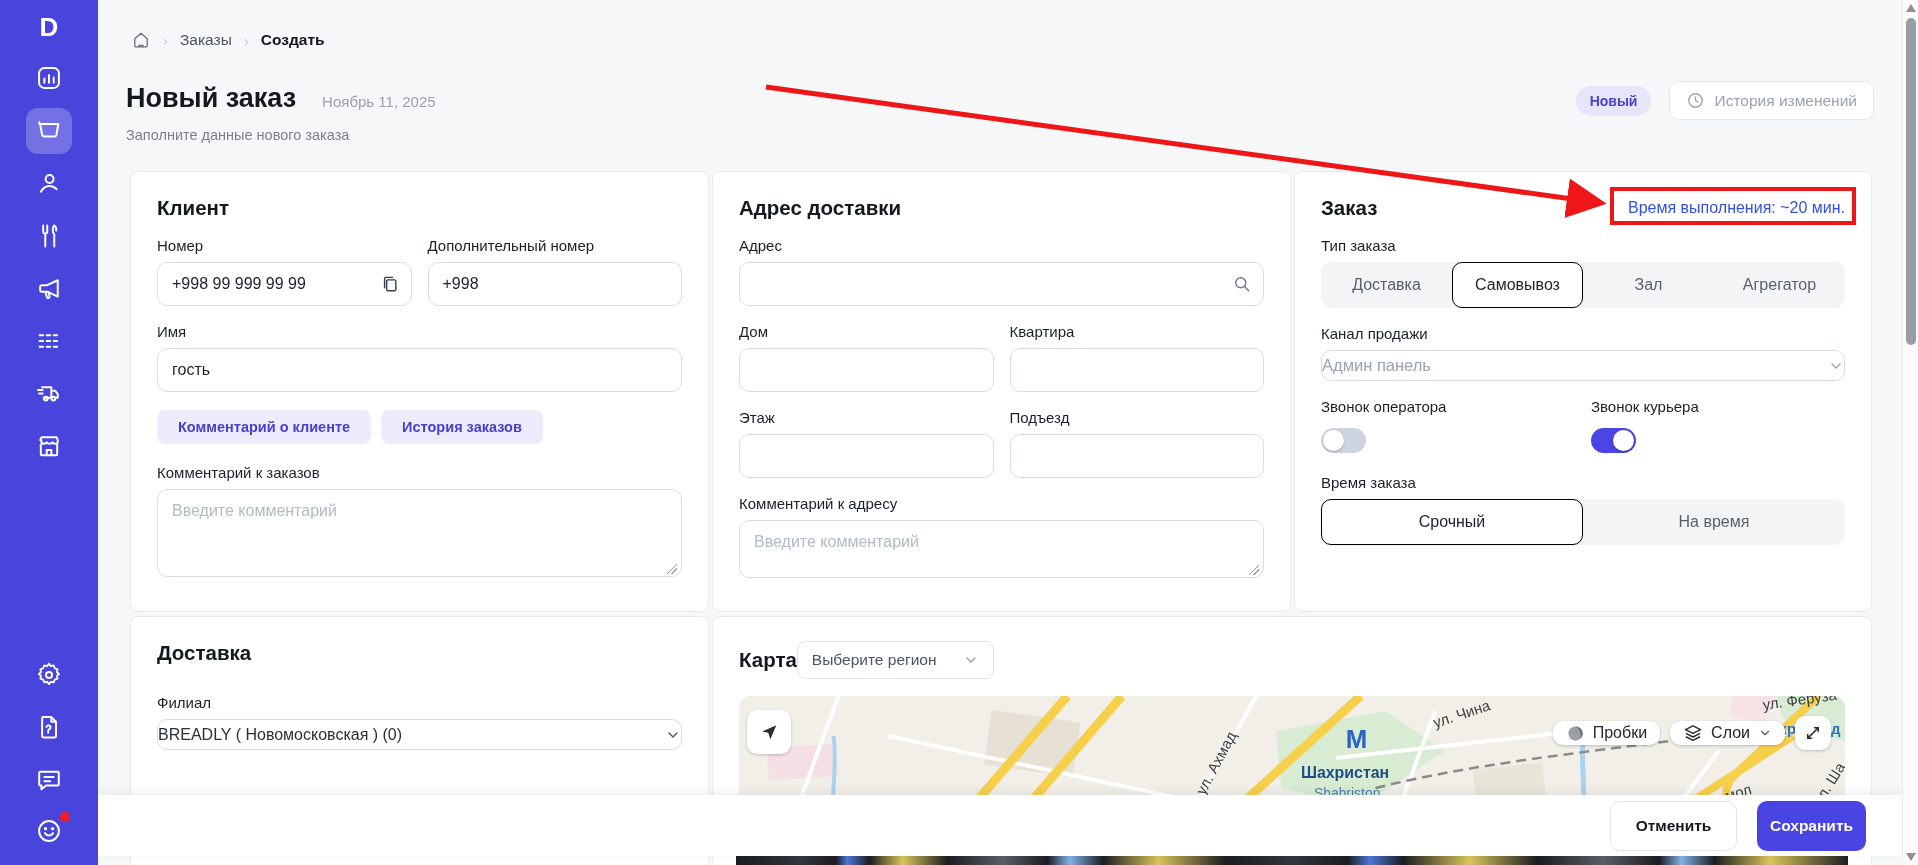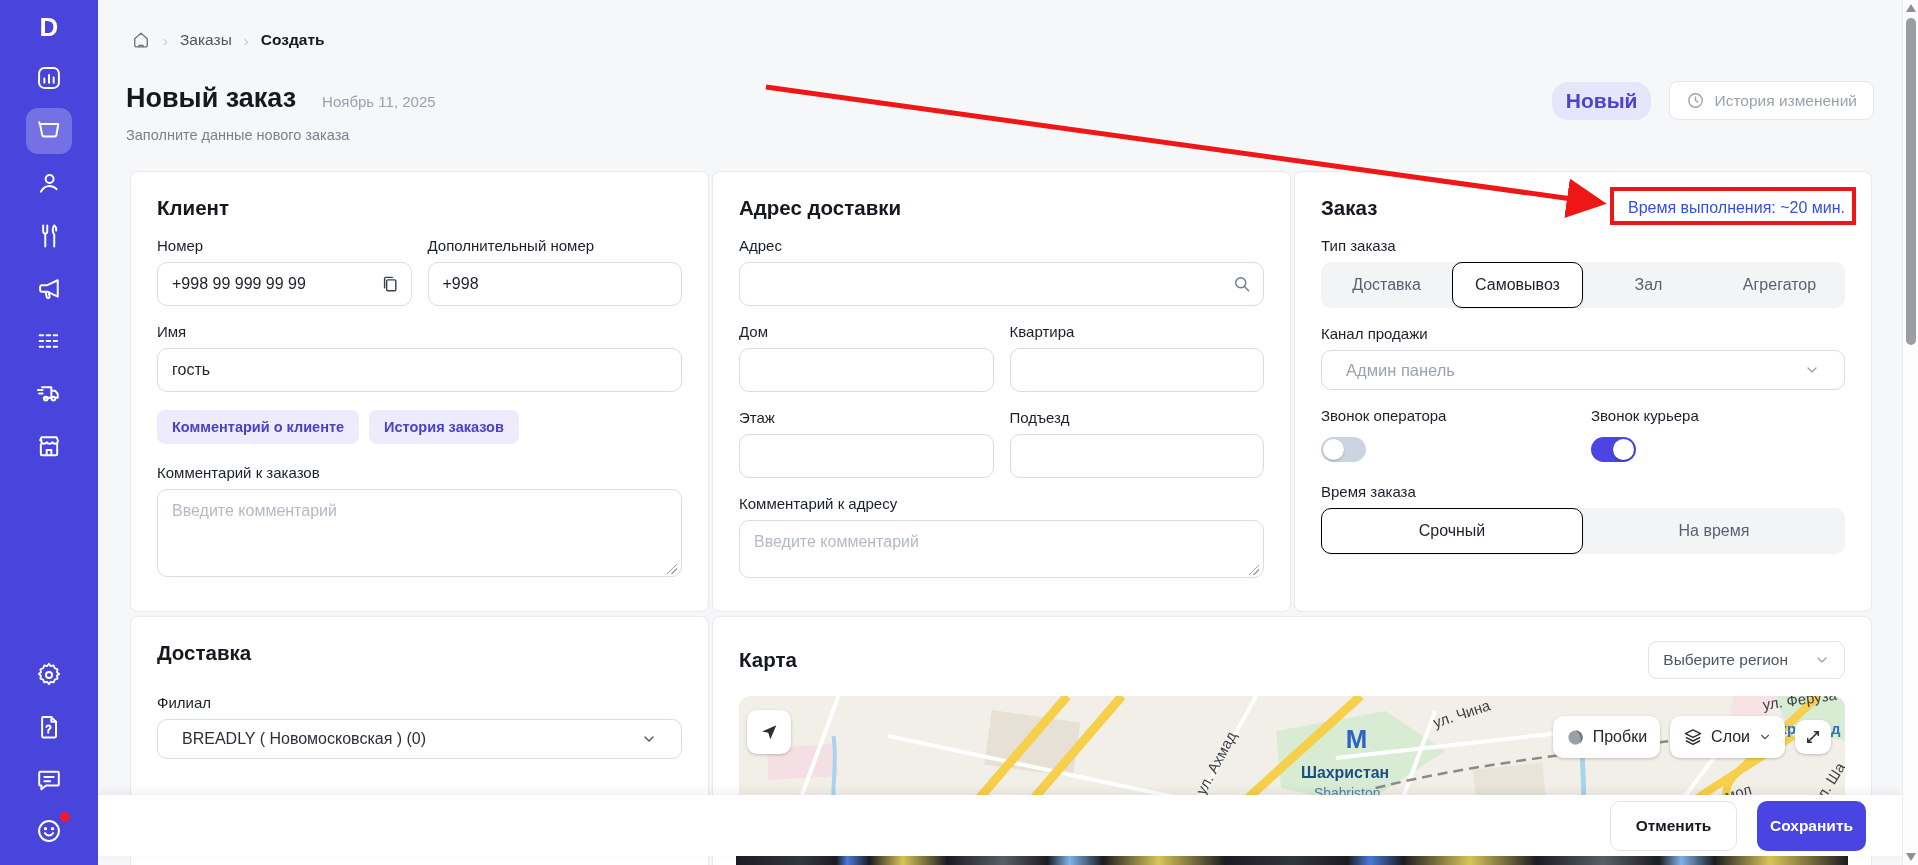--- a/index.html
+++ b/index.html
@@ -20,21 +20,21 @@
   .crumb-sep { color:#c3c8d0; font-size:15px; }
   .crumb { color:#4b5563; cursor:pointer; }
   .crumb.current { color:#14181f; font-weight:700; }
 
   .page-title-row { position:absolute; left:126px; top:83px; display:flex; align-items:baseline; gap:26px; }
   .page-title { font-size:27px; font-weight:700; color:#14181f;text-align:right; }
   .page-date { font-size:15px; color:#9aa1ad; }
   .page-subtitle { position:absolute; left:126px; top:127px; font-size:14.5px; color:#7a818d; }
 
   .header-right { position:absolute; top:81px; right:44px; display:flex; align-items:center; gap:18px; }
-  .status-badge { background:#e7e5fb; color:#4c43d0; font-size:21px; font-weight:600; padding:7px 14px; border-radius:16px; }
+  .status-badge { background:#e7e5fb; color:#4c43d0; font-size:14px; font-weight:600; padding:7px 14px; border-radius:16px; }
   .history-btn { display:flex; align-items:center; gap:9px; background:#fff; border:1px solid #e4e7ec; border-radius:9px; padding:9px 16px; font-size:15.5px; color:#9aa2ae; cursor:pointer; }
   .history-btn svg { width:19px; height:19px; stroke:#9aa2ae; fill:none; stroke-width:1.7; stroke-linecap:round; }
 
   
   .card { position:absolute; background:#fff; border:1px solid #e8eaee; border-radius:8px; padding:24px 26px; overflow:hidden; }
   .card-client  { left:130px;  top:171px; width:579px; height:441px; }
   .card-address { left:712px;  top:171px; width:579px; height:441px; }
   .card-order   { left:1294px; top:171px; width:578px; height:441px; }
   .card-delivery{ left:130px;  top:616px; width:579px; height:249px; border-bottom:none; border-radius:8px 8px 0 0; }
   .card-map     { left:712px;  top:616px; width:1160px; height:249px; border-bottom:none; border-radius:8px 8px 0 0; }
@@ -50,47 +50,47 @@
   .input-wrap { position:relative; }
   .input-icon { position:absolute; right:12px; top:50%; transform:translateY(-50%); width:20px; height:20px; cursor:pointer; }
   .input-icon svg { width:20px; height:20px; stroke:#3a414c; fill:none; stroke-width:1.7; stroke-linecap:round; stroke-linejoin:round; }
   .input-icon.grey svg { stroke:#707987; }
   .textarea { resize:none; padding:12px 14px; }
   .ta-wrap { position:relative; }
   .ta-corner { position:absolute; right:5px; bottom:7px; width:10px; height:10px; pointer-events:none;
     background:linear-gradient(135deg, transparent 0 46%, #9aa0aa 46% 54%, transparent 54% 68%, #9aa0aa 68% 76%, transparent 76%); }
 
   .pill-row { display:flex; gap:10px; margin-top:18px; }
-  .pill { background:#edebfc; color:#4a41c8; font-size:14.5px; font-weight:700; padding:9px 15px; border-radius:8px; cursor:pointer; }
+  .pill { background:#edebfc; color:#4a41c8; font-size:14.5px; font-weight:700; padding:9px 21px; border-radius:8px; cursor:pointer; }
 
   
   .order-head { display:flex; align-items:flex-start; justify-content:space-between; }
   .time-link { font-size:16px; color:#3350e0; cursor:pointer; white-space:nowrap; margin-top:3px; }
   .seg { display:grid; background:#f3f4f6; border-radius:10px; height:46px; }
   .seg.c4 { grid-template-columns:repeat(4,1fr); }
   .seg.c2 { grid-template-columns:repeat(2,1fr); }
   .seg-opt { display:flex; align-items:center; justify-content:center; font-size:16px; color:#59616e; border-radius:10px; cursor:pointer; }
   .seg-opt.active { background:#fff; border:1px solid #000000; box-shadow:0 1px 2px rgba(20,24,40,.06); color:#1c212b; font-weight:500; }
-  .select { height:40px; display:flex; align-items:center; justify-content:space-between; padding:0 24px; cursor:pointer; }
+  .select { height:31px; display:flex; align-items:center; justify-content:space-between; padding:0 0; cursor:pointer; }
   .select .sel-text { color:#9ba3b0; font-size:16.5px; }
   .select .sel-text.dark { color:#2a2f38; font-size:16px; }
   .chev { width:16px; height:16px; stroke:#9aa2ae; fill:none; stroke-width:2; stroke-linecap:round; stroke-linejoin:round; }
   .chev.dark { stroke:#4b5563; }
   .toggle { width:45px; height:25px; border-radius:13px; position:relative; margin-top:13px; cursor:pointer; }
   .toggle.off { background:#ccd5df; }
   .toggle.on  { background:#4a45e4; }
   .toggle .knob { position:absolute; top:2px; width:21px; height:21px; border-radius:50%; background:#fff; box-shadow:0 1px 2px rgba(0,0,0,.25); }
   .toggle.off .knob { left:2px; }
   .toggle.on  .knob { right:2px; }
 
   
-  .map-head { display:flex; align-items:center; justify-content:space-between; }
+  .map-head { display:flex; align-items:center; justify-content:flex-start; }
   .region-btn { display:flex; align-items:center; gap:26px; border:1px solid #dfe3e8; border-radius:9px; background:#fff; padding:9px 14px; font-size:15.5px; color:#4b5563; cursor:pointer; }
   .map-frame { position:relative; margin-top:17px; height:162px; border-radius:12px; overflow:hidden; background:#f2efe8; }
-  .map-btn { background:#fff; border-radius:10px; height:42px; display:flex; align-items:center; gap:8px; padding:11px 13px; font-size:16px; color:#22272e; box-shadow:0 1px 3px rgba(30,30,30,.25); cursor:pointer; }
+  .map-btn { background:#fff; border-radius:10px; height:24px; display:flex; align-items:center; gap:8px; padding:11px 13px; font-size:16px; color:#22272e; box-shadow:0 1px 3px rgba(30,30,30,.25); cursor:pointer; }
   .map-controls { position:absolute; right:14px; top:20px; display:flex; gap:10px; align-items:center; z-index:5; }
   .loc-btn { position:absolute; left:8px; top:14px; width:44px; height:44px; background:#fff; border-radius:10px; box-shadow:0 1px 3px rgba(30,30,30,.25); display:flex; align-items:center; justify-content:center; cursor:pointer; z-index:5; }
   .expand-btn { width:36px; height:34px; padding:0; justify-content:center; }
 
   
   .footer { position:absolute; left:98px; right:16px; top:795px; height:61px; background:#fff; box-shadow:0 -3px 10px rgba(20,24,40,.07); z-index:20; display:flex; align-items:center; justify-content:flex-end; gap:20px; padding-right:36px; }
   .btn-cancel { width:127px; height:50px; background:#fff; border:1px solid #e1e4e9; border-radius:10px; font-size:15.5px; font-weight:700; color:#14181f; cursor:pointer; font-family:inherit; }
   .btn-save { width:109px; height:50px; background:#4a45e2; border:none; border-radius:10px; font-size:15.5px; font-weight:700; color:#fff; cursor:pointer; font-family:inherit; }
 
   .map-bottom-strip { position:absolute; left:736px; width:1112px; top:856px; height:9px; z-index:10;

